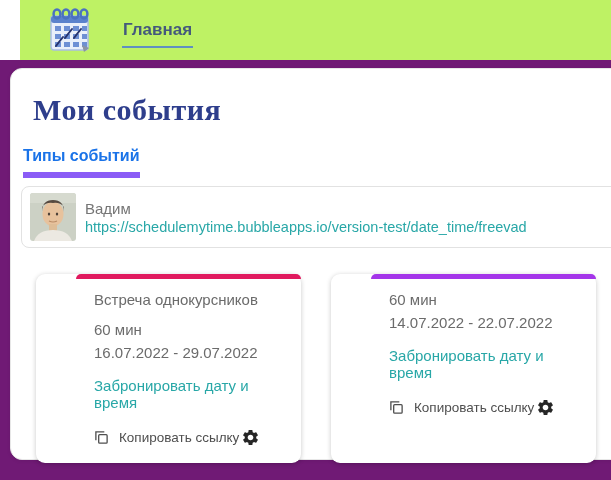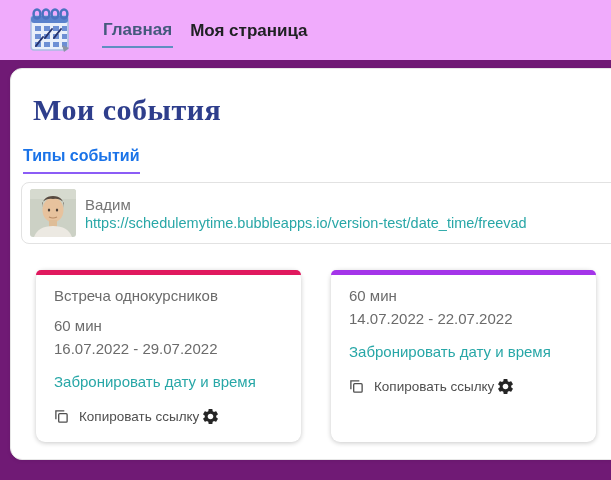--- a/index.html
+++ b/index.html
@@ -1,52 +1,52 @@
 <!DOCTYPE html>
 <html><head>
 <meta charset="utf-8">
 <style>
   * { margin:0; padding:0; box-sizing:border-box; }
   html,body { width:611px; height:480px; overflow:hidden; }
   body { font-family:"Liberation Sans", sans-serif; background:#ffffff; position:relative; }
 
   
-  .header { height:60px; background:#f0abfc; display:flex; align-items:center; }
+  .header { height:60px; background:#bef264; display:flex; align-items:center;margin-left:20px; }
   .logo { width:44px; height:46px; margin-left:28px; }
   .top-nav { display:flex; align-items:center; margin-left:30px; gap:16px; }
   .top-nav-item { font-size:17px; font-weight:bold; color:#202124; padding:8px 1px 6px 1px; cursor:pointer; }
   .top-nav-item.active { color:#44597c; border-bottom:2px solid #5f8fc1; }
 
   
   .page { position:absolute; top:60px; left:0; right:0; bottom:0; background:#701a75; }
 
   
   .panel { position:absolute; top:8px; left:10px; width:620px; height:392px;
            background:#ffffff; border:1px solid #e7e7e7; border-radius:12px;
            box-shadow:0 1px 4px rgba(0,0,0,0.07); padding:14px 0 16px 10px; }
 
   .page-title { font-family:"Liberation Serif", serif; font-weight:bold; font-size:30px;
                 color:#2e3e8c; margin:10px 0 20px 12px; letter-spacing:0.5px; }
 
   .tabs { display:flex; gap:58px; margin-left:2px; }
   .tab { font-size:16px; font-weight:bold; color:#3d3d3d; padding-bottom:7px; cursor:pointer; }
-  .tab.active { color:#1a73e8; border-bottom:2px solid #8b5cf6; }
+  .tab.active { color:#1a73e8; border-bottom:6px solid #8b5cf6; }
 
   
   .profile { margin-top:8px; width:612px; border:1px solid #e2e2e2; border-radius:8px;
              display:flex; align-items:center; gap:9px; padding:6px 0 6px 8px; background:#fff; }
   .avatar { width:46px; height:48px; border-radius:3px; overflow:hidden; flex:0 0 auto; }
   .profile-text { display:flex; flex-direction:column; gap:2px; }
   .profile-name { font-size:15px; color:#757575; }
   .profile-url { font-size:14.5px; color:#28a7a7; text-decoration:none; }
 
   
   .cards { display:flex; gap:30px; margin:26px 0 0 15px; }
   .card { width:265px; background:#ffffff; border-radius:9px;
-          box-shadow:0 1px 5px rgba(0,0,0,0.22); }
+          box-shadow:0 1px 5px rgba(0,0,0,0.22);padding-left:40px; }
   .card-accent { height:5px; border-radius:9px 9px 0 0; }
   .card-body { padding:12px 16px 16px 18px; }
   .card-title { font-size:15px; color:#6b6b6b; margin-bottom:13px; }
   .card-duration { font-size:15px; color:#6b6b6b; margin-bottom:6px; }
   .card-dates { font-size:15px; color:#6b6b6b; }
   .card-book { display:inline-block; font-size:15px; color:#28a7a7; text-decoration:none;
                margin-top:16px; }
   .card-footer { display:flex; align-items:center; margin-top:16px; }
   .copy-btn { display:flex; align-items:center; gap:10px; cursor:pointer; background:none; border:none;
               font-family:"Liberation Sans", sans-serif; }
@@ -84,21 +84,20 @@
       <g stroke="#26336e" stroke-width="2" fill="none" stroke-linecap="round">
         <path d="M17 31 L20 27 L24 22"></path>
         <path d="M26 31 L29 27 L33 22"></path>
         <path d="M8 39 L11 35 L15 30"></path>
       </g>
       <path d="M34 38 L41 41 L36 45 Z" fill="#8a93a3"></path>
     </svg>
   </div>
   <div class="top-nav">
     <div class="top-nav-item active">Главная</div>
-    <div class="top-nav-item">Моя страница</div>
   </div>
 </div>
 
 <div class="page">
   <div class="panel">
 
     <h1 class="page-title">Мои события</h1>
 
     <div class="tabs">
       <div class="tab active">Типы событий</div>

